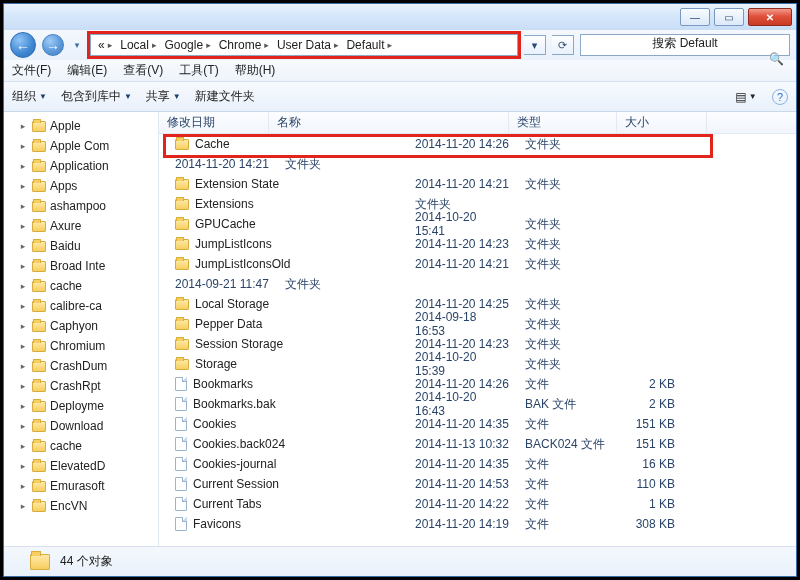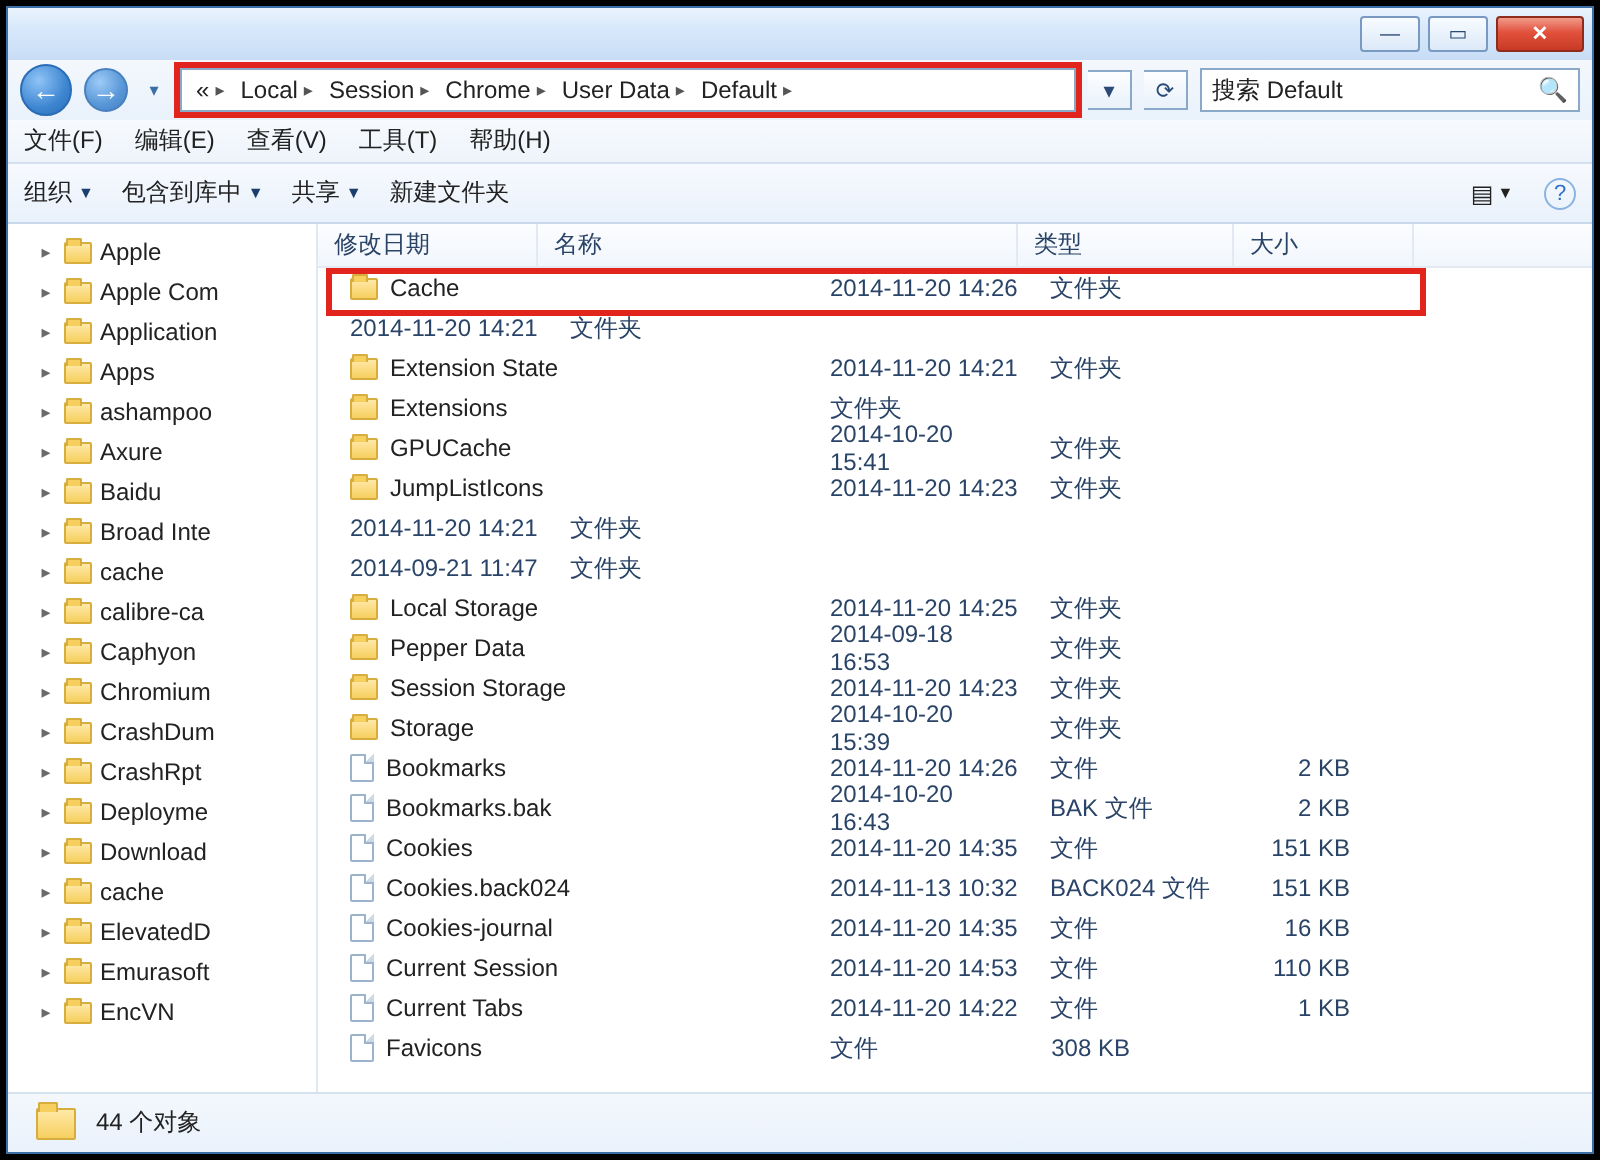--- a/index.html
+++ b/index.html
@@ -10,21 +10,21 @@
 .tbtn.close{width:44px;background:linear-gradient(#f19a8a,#e1513c 45%,#c83a25);border-color:#8f2b1c;color:#fff;font-weight:bold;}
 .addrbar{height:30px;background:linear-gradient(#f4f8fd,#e9f1fb);display:flex;align-items:center;padding:0 6px;gap:6px;}
 .navbtn{width:26px;height:26px;border-radius:50%;background:radial-gradient(circle at 35% 30%,#8fc4f7,#3e86d1 60%,#2a6cb5);border:1px solid #2a6cb5;display:flex;align-items:center;justify-content:center;color:#fff;font-size:14px;}
 .navbtn.fwd{width:22px;height:22px;opacity:.85;}
 .navdrop{width:14px;height:22px;display:flex;align-items:center;justify-content:center;color:#3a6fa5;font-size:9px;}
 .crumbs{flex:1;height:22px;border:1px solid #8aa8c8;background:#fff;display:flex;align-items:center;padding:0 4px;gap:2px;position:relative;}
 .crumbs .hi{position:absolute;inset:-4px;border:3px solid #e2251c;pointer-events:none;}
 .crumb{display:flex;align-items:center;gap:3px;padding:0 3px;height:18px;}
 .crumb .sep{font-size:9px;color:#555;}
 .sqbtn{width:22px;height:20px;border:1px solid #8aa8c8;border-left:0;background:linear-gradient(#fdfeff,#e9f1fb);display:flex;align-items:center;justify-content:center;color:#2b4a75;font-size:11px;}
-.searchbox{width:190px;height:22px;border:1px solid #8aa8c8;background:#fff;display:flex;align-items:center;padding:0 5px;color:#888;gap:0;}
+.searchbox{width:210px;height:22px;border:1px solid #8aa8c8;background:#fff;display:flex;align-items:center;padding:0 5px;color:#888;gap:0;flex-direction:column;}
 .menubar{height:22px;background:linear-gradient(#f7fafe,#eef4fb);display:flex;align-items:center;padding:0 8px;gap:16px;border-bottom:1px solid #d5e1ef;}
 .menubar span{color:#222;}
 .toolbar{height:30px;background:linear-gradient(#f7fafe,#e9f1fb);display:flex;align-items:center;padding:0 8px;gap:14px;border-bottom:1px solid #c9d8ea;}
 .toolbar .item{display:flex;align-items:center;gap:3px;color:#1a3e6e;}
 .toolbar .item .dd{font-size:8px;color:#1a3e6e;}
 .toolbar .spacer{flex:1;}
 .toolbar .ricon{width:24px;height:20px;display:flex;align-items:center;justify-content:center;color:#2b4a75;font-size:13px;}
 .body{display:flex;height:434px;}
 .tree{width:155px;border-right:1px solid #e0e8f2;overflow:hidden;padding:4px 0;}
 .node{display:flex;align-items:center;gap:4px;height:20px;padding-left:14px;white-space:nowrap;}
@@ -38,21 +38,21 @@
 .col{padding:0 8px;color:#2a4468;border-right:1px solid #e3e9f2;height:100%;display:flex;align-items:center;}
 .c-name{width:240px;}
 .c-date{width:110px;}
 .c-type{width:108px;}
 .c-size{width:90px;justify-content:flex-start;}
 .rows{flex:1;overflow:hidden;position:relative;}
 .row{display:flex;align-items:center;height:20px;padding-left:8px;}
 .row .c-name{display:flex;align-items:center;gap:6px;}
 .row .c-size{justify-content:flex-end;padding-right:40px;}
 .hlrow{position:absolute;left:4px;top:0;width:550px;height:24px;border:3px solid #e2251c;pointer-events:none;}
-.status{height:30px;background:linear-gradient(#f4f8fd,#e9f1fb);border-top:1px solid #d5e1ef;display:flex;align-items:center;padding:0 14px;gap:10px;}
+.status{height:30px;background:linear-gradient(#f4f8fd,#e9f1fb);border-top:1px solid #d5e1ef;display:flex;align-items:center;padding:0 26px;gap:10px;}
 .bigfolder{width:20px;height:16px;background:linear-gradient(#ffe9a8,#f7cf5f);border:1px solid #d7ad3e;border-radius:1px;position:relative;}
 .bigfolder::before{content:"";position:absolute;top:-4px;left:0;width:8px;height:4px;background:#f7cf5f;border:1px solid #d7ad3e;border-bottom:0;border-radius:1px 1px 0 0;}
 </style>
 </head>
 <body>
 
 <div class="window">
 
   <div class="titlebar">
     <div class="tbtn">—</div>
@@ -69,21 +69,21 @@
       <div class="hi"></div>
       <span class="crumb">
           <span>«</span>
           <span class="sep">▸</span>
         </span>
       <span class="crumb">
           <span>Local</span>
           <span class="sep">▸</span>
         </span>
       <span class="crumb">
-          <span>Session</span>
+          <span>Google</span>
           <span class="sep">▸</span>
         </span>
       <span class="crumb">
           <span>Chrome</span>
           <span class="sep">▸</span>
         </span>
       <span class="crumb">
           <span>User Data</span>
           <span class="sep">▸</span>
         </span>
@@ -289,20 +289,24 @@
           <div class="row">
             <div class="col c-name" style="border:0">
               <span class="foldericon"></span>
               <span>JumpListIcons</span>
             </div>
             <div class="col c-date" style="border:0">2014-11-20 14:23</div>
             <div class="col c-type" style="border:0">文件夹</div>
             <div class="col c-size" style="border:0"></div>
           </div>
           <div class="row">
+            <div class="col c-name" style="border:0">
+              <span class="foldericon"></span>
+              <span>JumpListIconsOld</span>
+            </div>
             <div class="col c-date" style="border:0">2014-11-20 14:21</div>
             <div class="col c-type" style="border:0">文件夹</div>
             <div class="col c-size" style="border:0"></div>
           </div>
           <div class="row">
             <div class="col c-date" style="border:0">2014-09-21 11:47</div>
             <div class="col c-type" style="border:0">文件夹</div>
             <div class="col c-size" style="border:0"></div>
           </div>
           <div class="row">
@@ -402,20 +406,21 @@
             </div>
             <div class="col c-date" style="border:0">2014-11-20 14:22</div>
             <div class="col c-type" style="border:0">文件</div>
             <div class="col c-size" style="border:0">1 KB</div>
           </div>
           <div class="row">
             <div class="col c-name" style="border:0">
               <span class="fileicon"></span>
               <span>Favicons</span>
             </div>
+            <div class="col c-date" style="border:0">2014-11-20 14:19</div>
             <div class="col c-type" style="border:0">文件</div>
             <div class="col c-size" style="border:0">308 KB</div>
           </div>
         </div>
     </div>
   </div>
 
   <div class="status">
     <span class="bigfolder"></span>
     <span>44 个对象</span>

